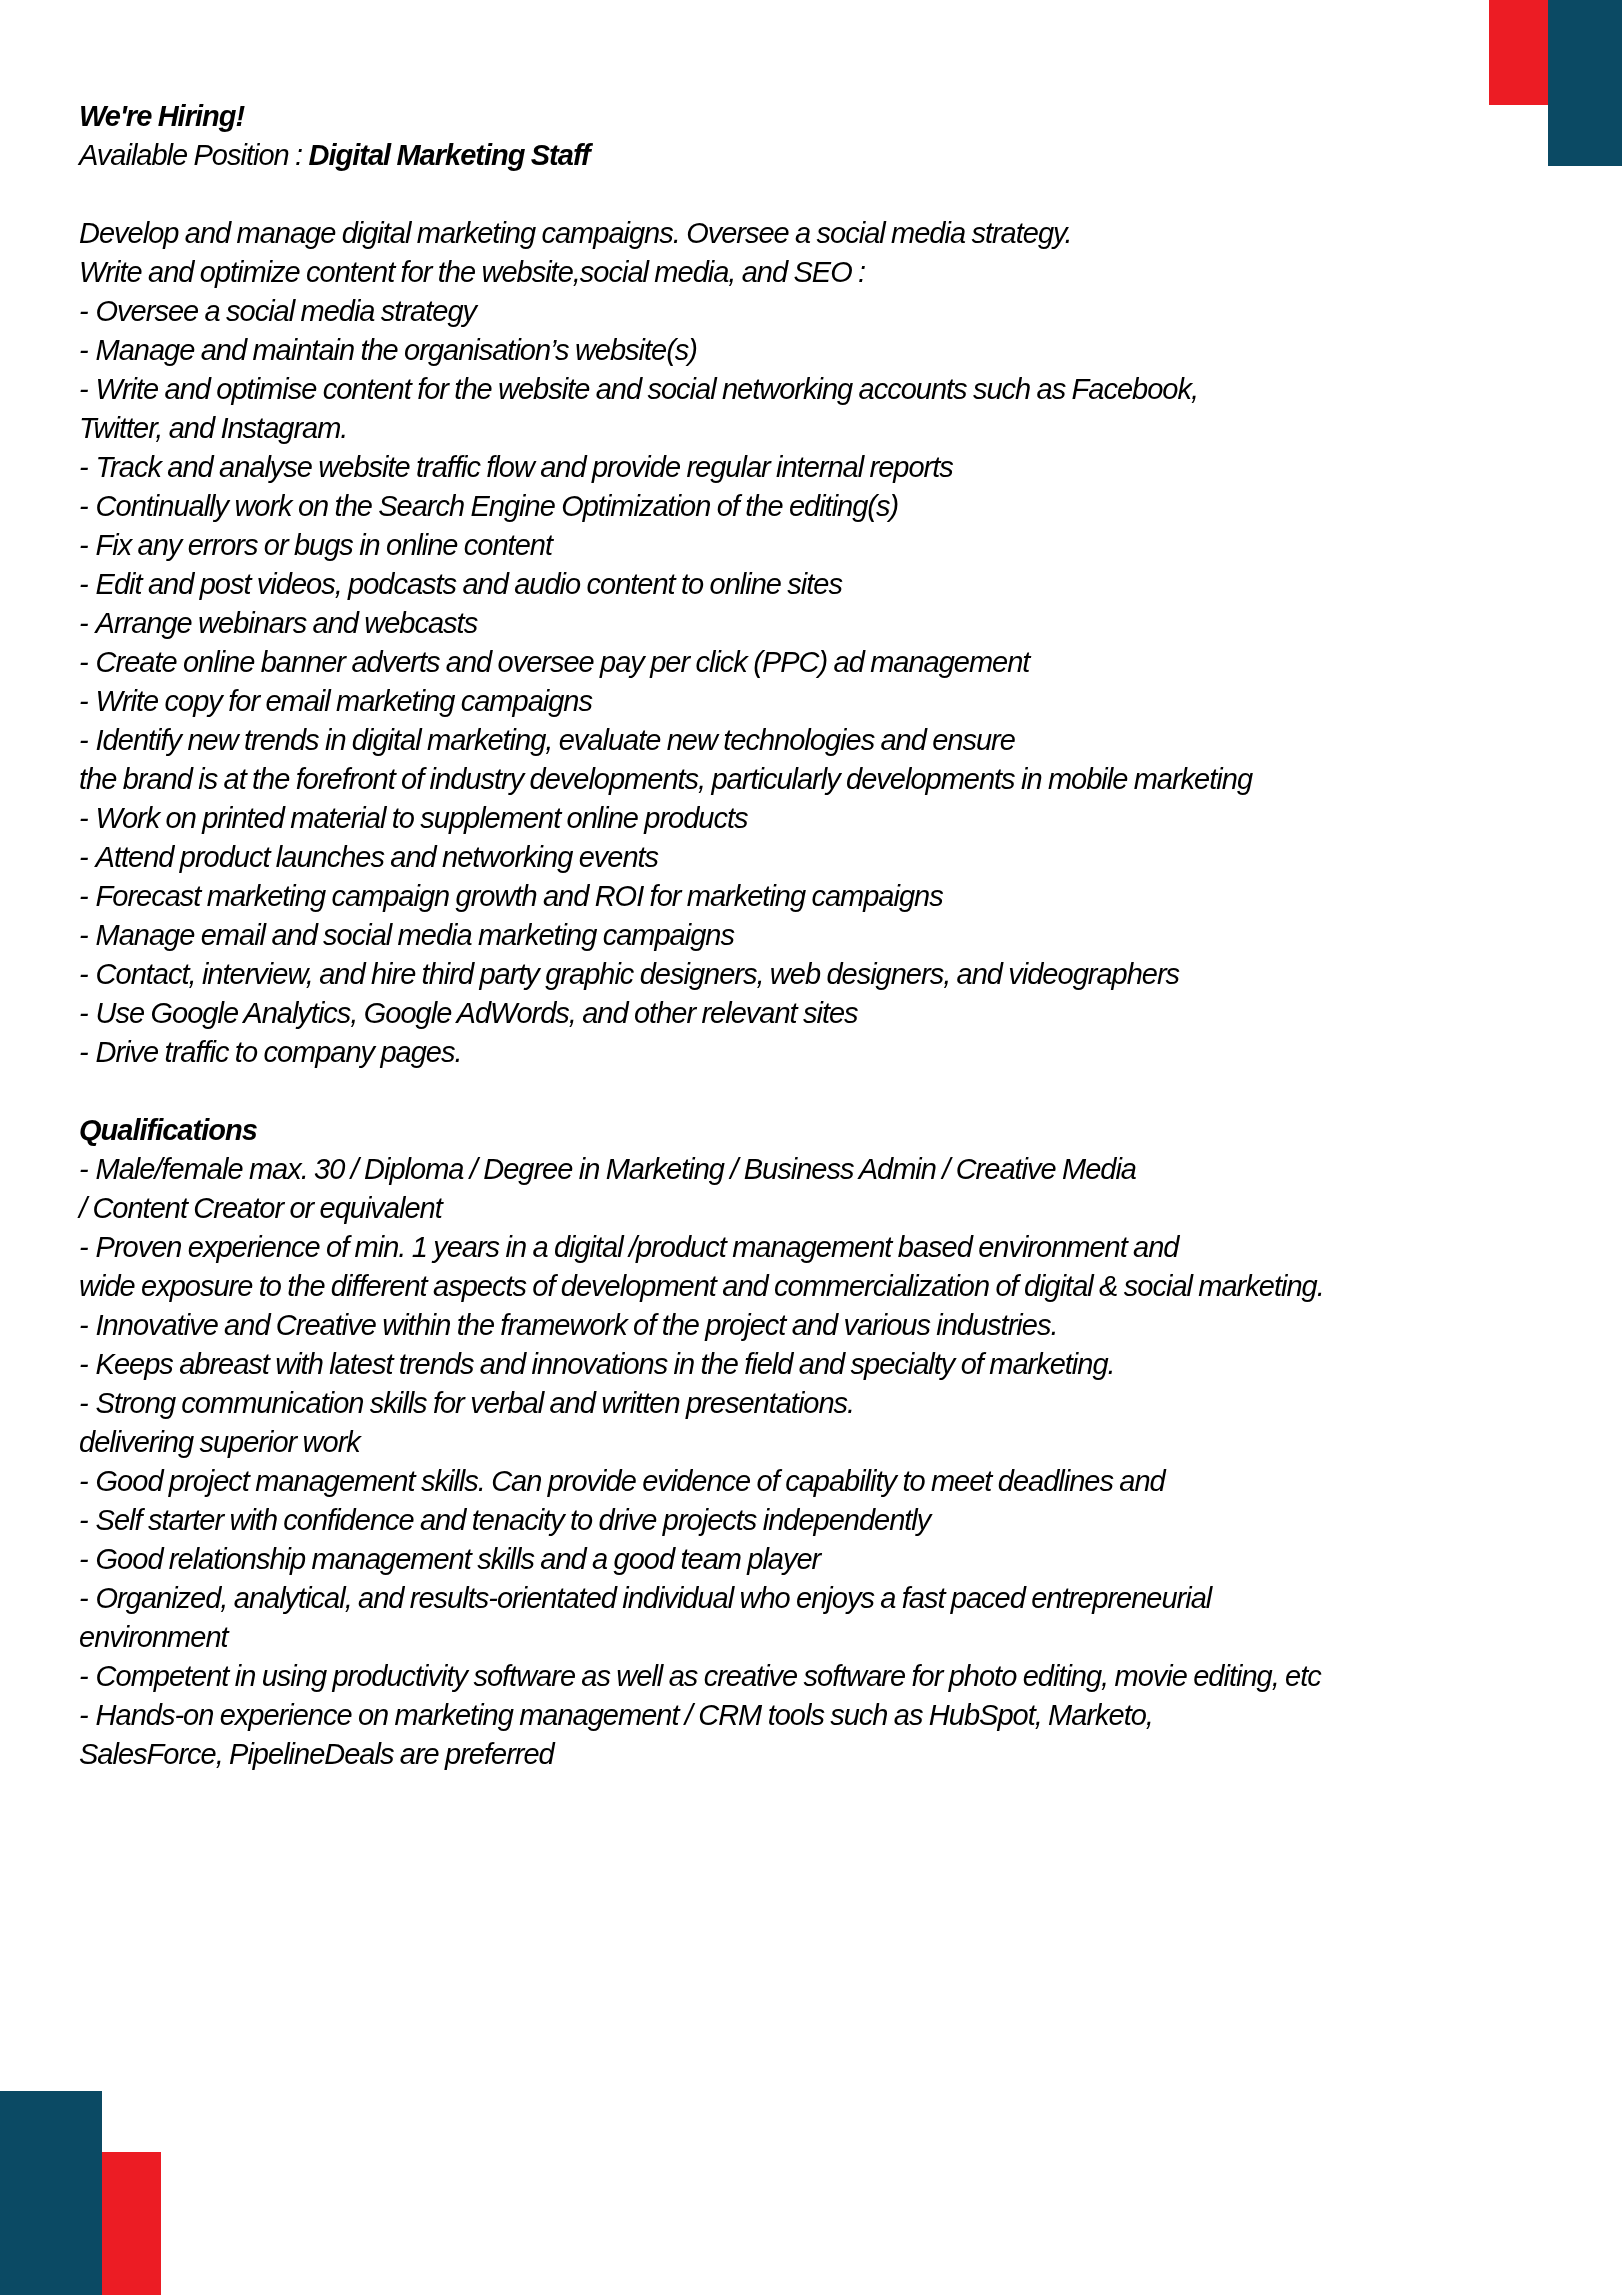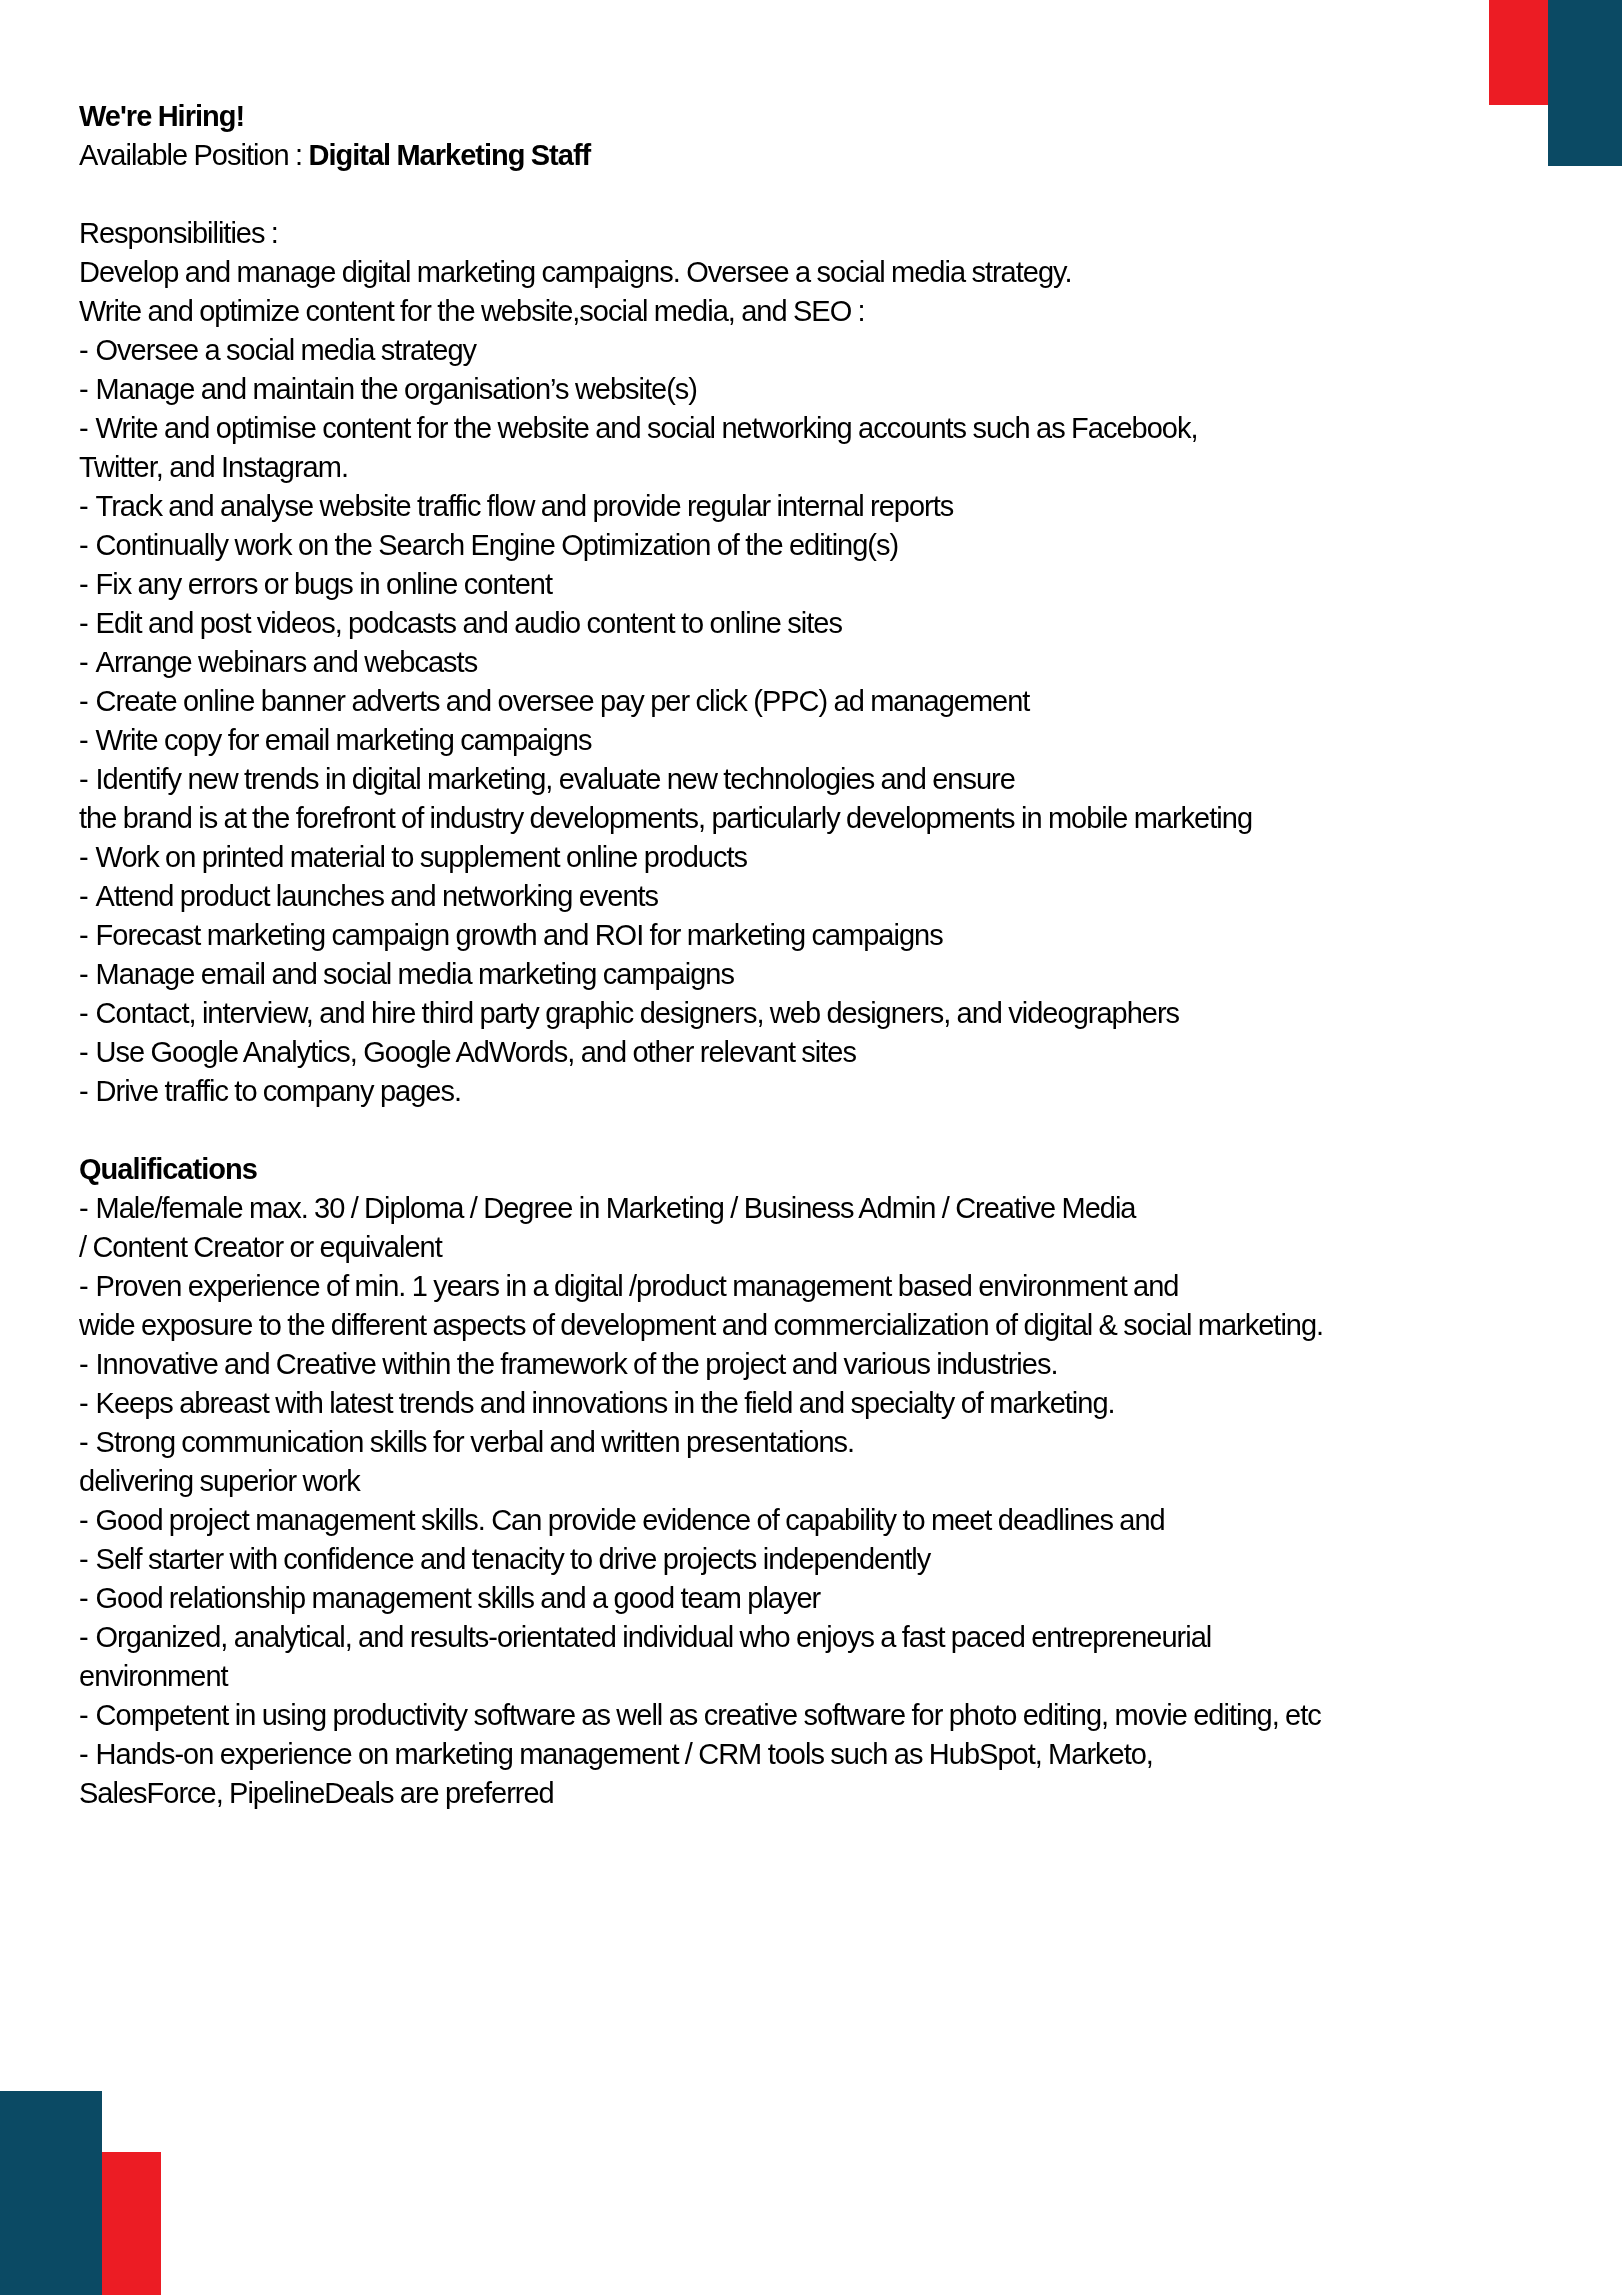--- a/index.html
+++ b/index.html
@@ -25,20 +25,21 @@
 
     .content {
       position: absolute;
       left: 79px;
       top: 97px;
       width: 1531px;
       font-size: 29px;
       line-height: 39px;
       letter-spacing: -1px;
       word-spacing: -0.7px;
+      font-style: italic;
     }
     .line {
       white-space: nowrap;
       height: 39px;
     }
     .bold { font-weight: bold; }
     .spacer { height: 39px; }
     .bullet-dash { margin-right: 7.9px; }
   </style>
 </head>
@@ -49,21 +50,20 @@
 <div class="deco deco-bl-navy"></div>
 <div class="deco deco-bl-red"></div>
 
 <div class="content">
   <div class="line bold">We're Hiring!</div>
   <div class="line">
     <span>Available Position : </span><span class="bold">Digital Marketing Staff</span>
   </div>
   <div class="spacer"></div>
 
-  <div class="line">Responsibilities :</div>
   <div class="line">Develop and manage digital marketing campaigns. Oversee a social media strategy.</div>
   <div class="line">Write and optimize content for the website,social media, and SEO :</div>
   <div id="resp-list">
       <div>
         <div class="line"><span class="bullet-dash">-</span><span>Oversee a social media strategy</span></div>
       </div>
       <div>
         <div class="line"><span class="bullet-dash">-</span><span>Manage and maintain the organisation’s website(s)</span></div>
       </div>
       <div>

